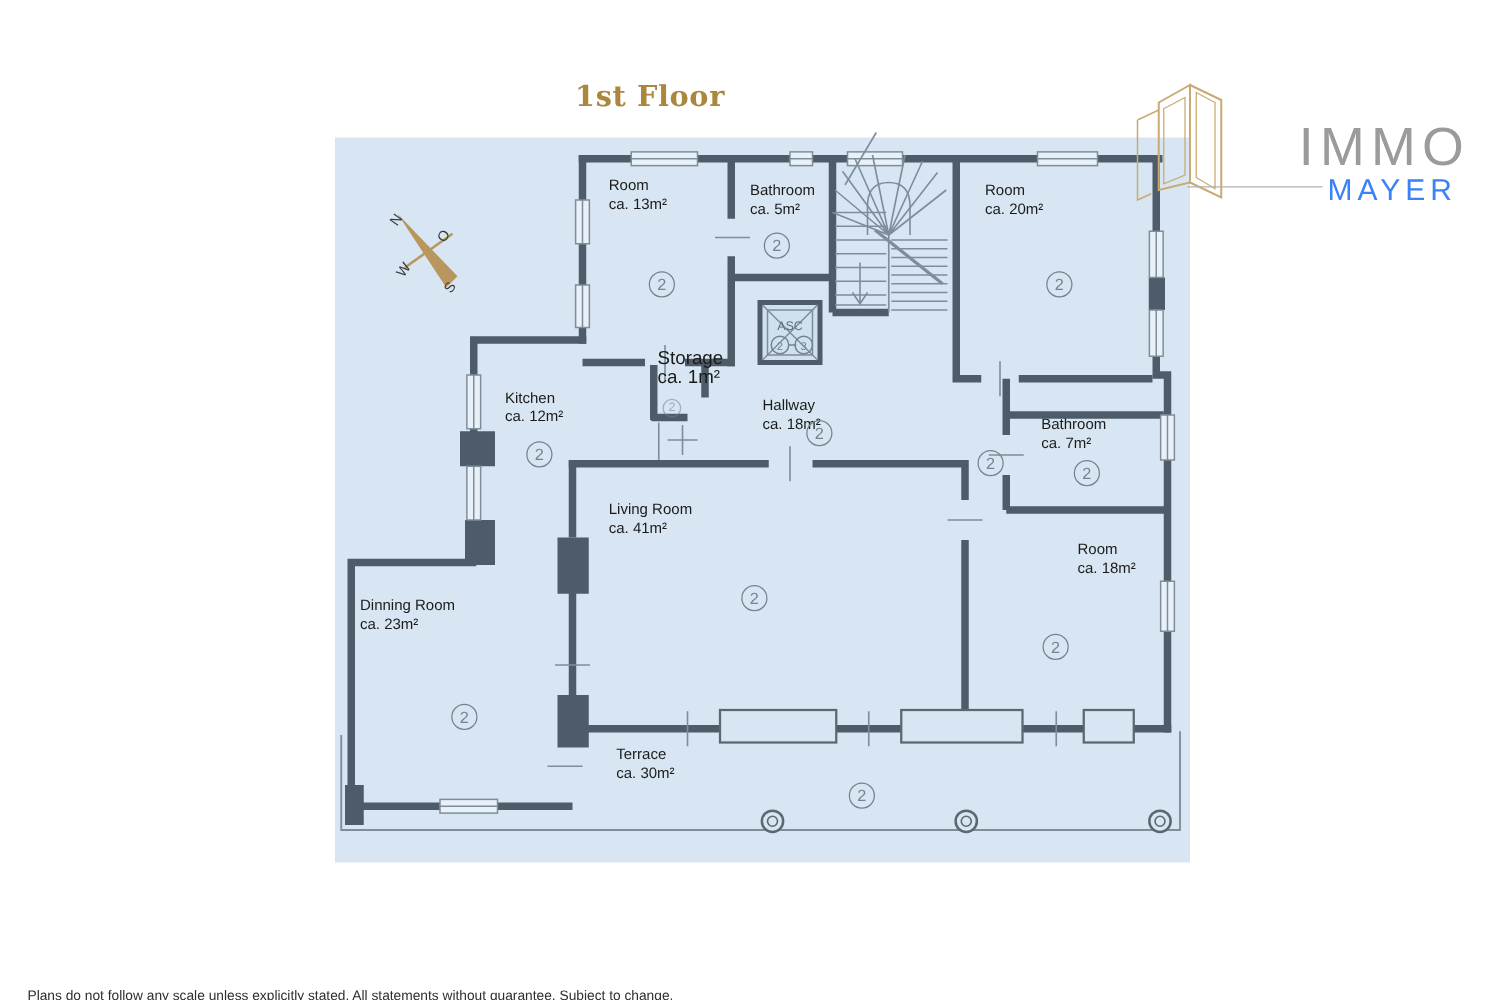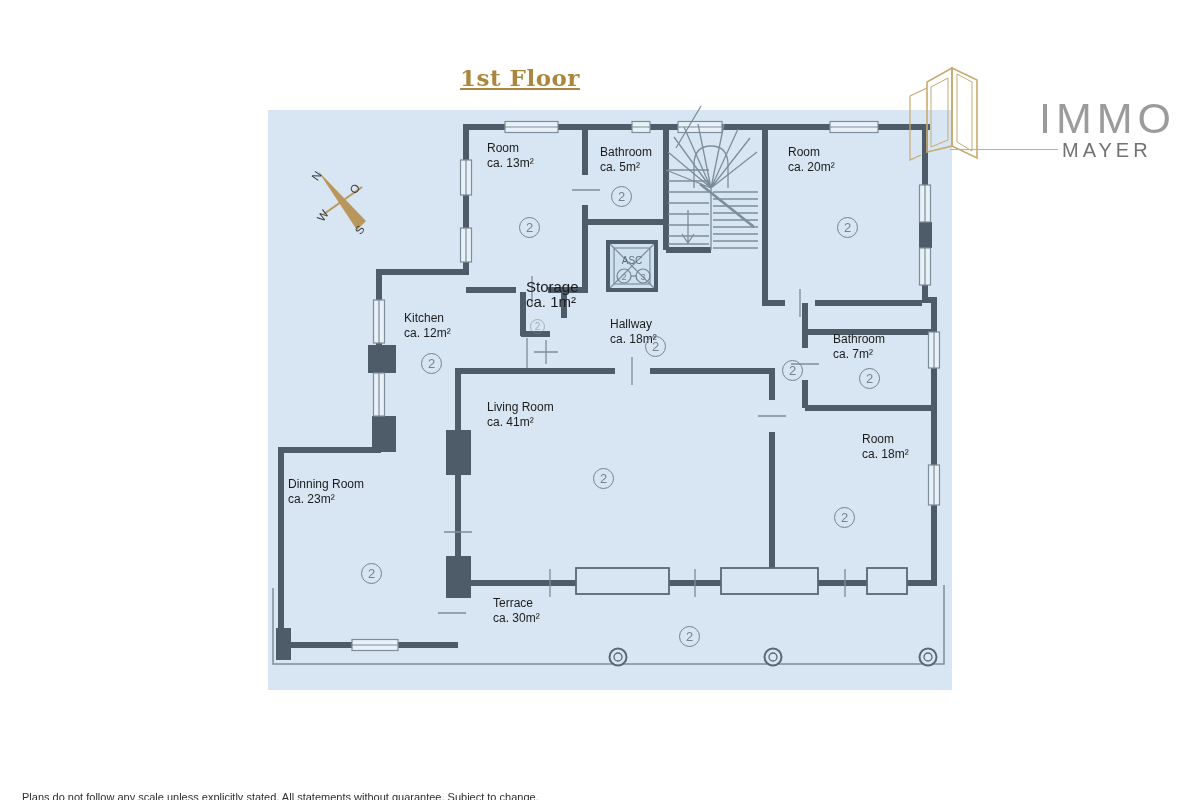--- a/index.html
+++ b/index.html
@@ -1,24 +1,24 @@
 <!DOCTYPE html>
 <html><head>
 <meta charset="utf-8">
 <style>
   html,body{margin:0;padding:0;}
   body{width:1200px;height:800px;overflow:hidden;background:#ffffff;position:relative;
        font-family:"Liberation Sans", sans-serif;}
   .abs{position:absolute;}
   
   .title{left:460px;top:64px;font-family:"DejaVu Serif", serif;font-weight:bold;
-         font-size:23px;color:#ab873d;letter-spacing:.5px;text-decoration:underline;}
+         font-size:23px;color:#ab873d;letter-spacing:.5px;}
   
   .logo-name{left:1008px;top:94px;font-size:43px;color:#9b9b9b;letter-spacing:5px;font-weight:normal;margin-left:31px;}
-  .logo-sub{left:1062px;top:139px;font-size:20px;color:#737373;letter-spacing:4px;}
+  .logo-sub{left:1062px;top:139px;font-size:24px;color:#3b82f6;letter-spacing:4px;}
   .logo-rule{left:950px;top:149px;width:108px;height:1px;background:#b0b0b0;}
   
   .rlabel{font-size:12px;line-height:14.5px;color:#1b1b1b;white-space:nowrap;}
   .rlabel span{display:block;}
   .badge{width:21px;height:21px;border:1.6px solid #75828f;border-radius:50%;
          color:#75828f;font-size:13px;display:flex;align-items:center;justify-content:center;
          box-sizing:border-box;background:transparent;}
   .badge.small{width:15px;height:15px;font-size:10px;opacity:.55;}
   .footer{left:22px;top:791px;font-size:11px;color:#2e2e2e;white-space:nowrap;}
 </style>

